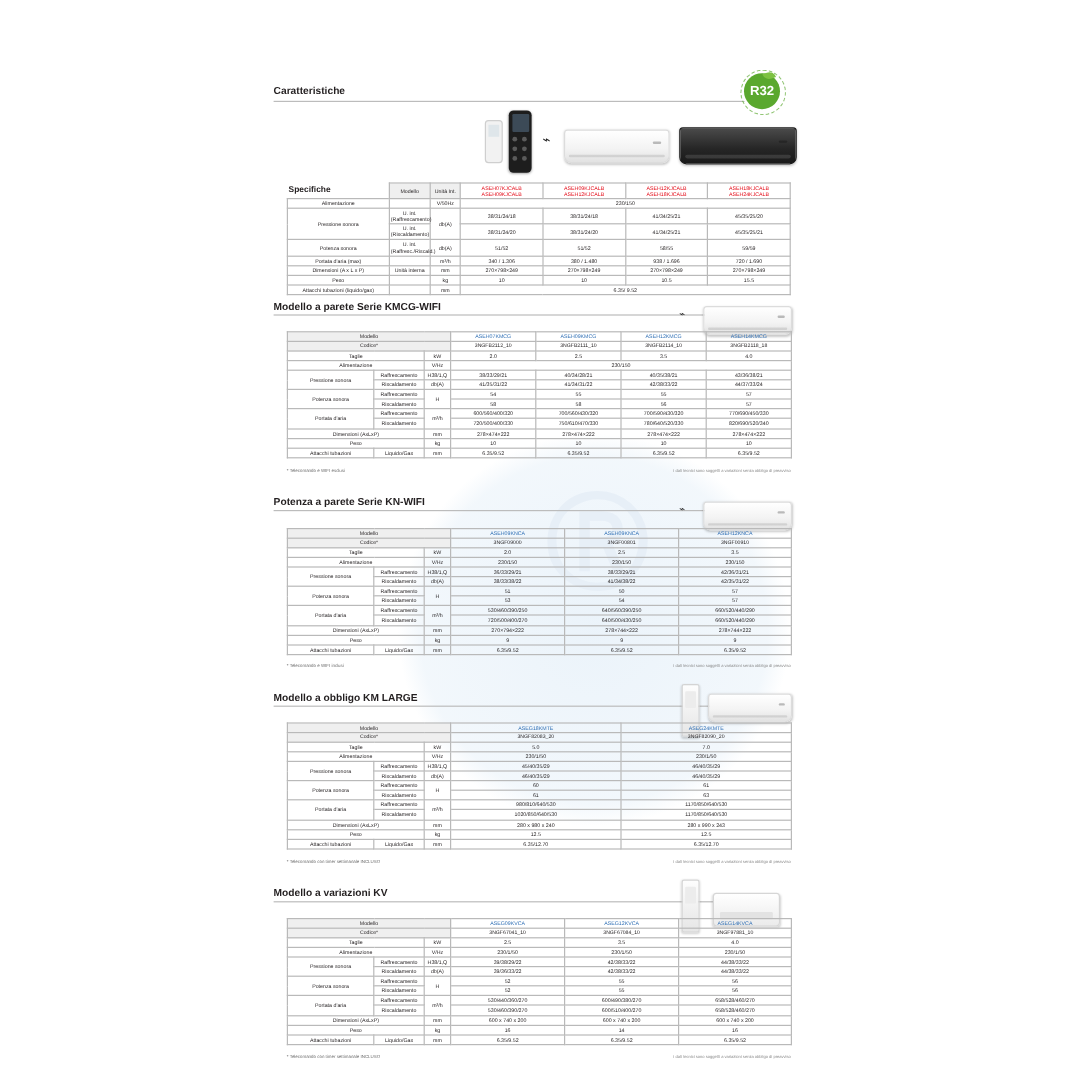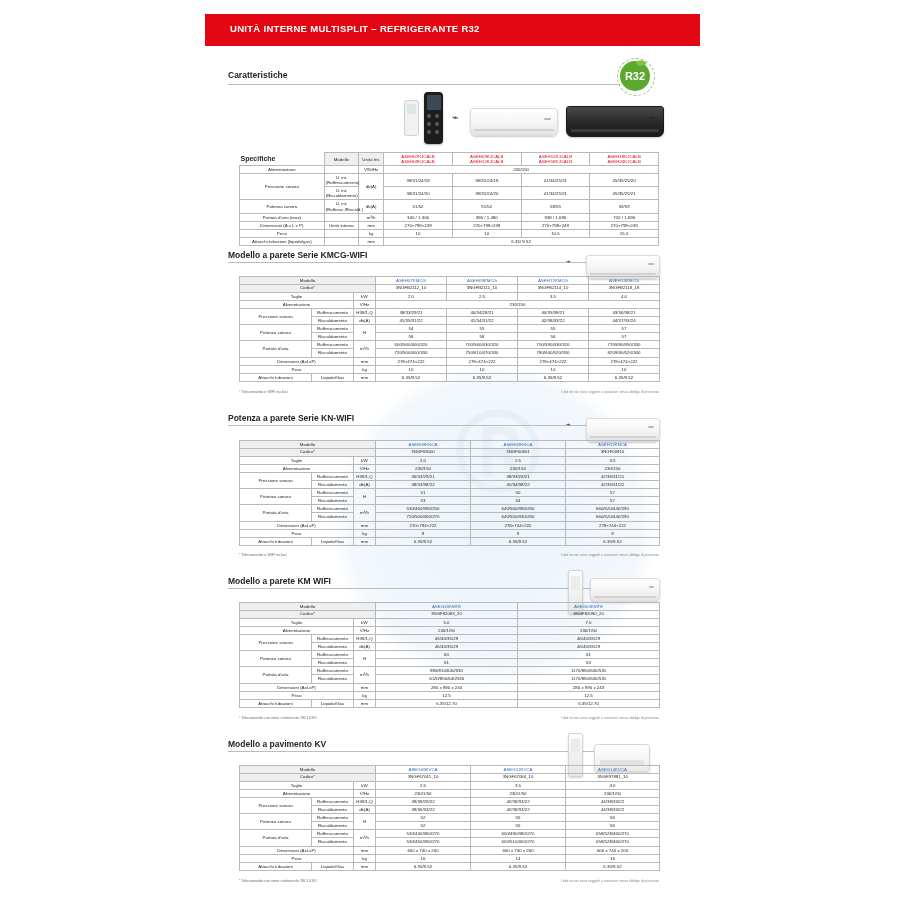--- a/index.html
+++ b/index.html
@@ -112,24 +112,20 @@
   .floorunit .grille{position:absolute;left:5px;bottom:5px;width:44px;height:6px;background:#e3e3e3;border-radius:1px;}
 </style>
 </head>
 <body>
 
 <div class="page">
 
   <div class="wm"></div>
   <div class="wm2">Ⓡ</div>
 
-  <div class="banner">
-    <div class="bar"></div>
-    <div class="ttl">UNITÀ INTERNE MULTISPLIT – REFRIGERANTE R32</div>
-  </div>
 
   <div class="sec-title" style="left:228px;top:70px;">Caratteristiche</div>
   <div class="rule" style="left:228px;top:84px;width:404px;"></div>
 
   <div class="r32" style="left:620px;top:61px;">
     <span>R32</span>
     <span class="leaf"></span>
   </div>
 
   <div class="remote-s" style="left:404px;top:100px;">
@@ -473,21 +469,21 @@
       <td>mm</td>
       <td>6.35/9.52</td>
       <td>6.35/9.52</td>
       <td>6.35/9.52</td>
     </tr>
   </tbody>
     </table>
   <div class="note" style="left:239px;top:553px;">* Telecomando e WIFI inclusi</div>
   <div class="note-r" style="left:440px;top:553px;width:219px;">I dati tecnici sono soggetti a variazioni senza obbligo di preavviso</div>
 
-  <div class="sec-title" style="left:228px;top:576px;">Modello a parete KM WIFI</div>
+  <div class="sec-title" style="left:228px;top:576px;">Modello a obbligo KM LARGE</div>
   <div class="rule" style="left:228px;top:588px;width:404px;"></div>
   <div class="tower" style="left:568px;top:570px;">
     <div class="slot"></div>
   </div>
   <div class="split white" style="left:590px;top:578px;width:68px;height:22px;">
     <div class="vane"></div>
     <div class="led"></div>
   </div>
 
   <table class="spec" style="left:239px;top:602px;width:420px;">
@@ -575,21 +571,21 @@
       <td class="lbl2">Liquido/Gas</td>
       <td>mm</td>
       <td>6.35/12.70</td>
       <td>6.35/12.70</td>
     </tr>
   </tbody>
     </table>
   <div class="note" style="left:239px;top:716px;">* Telecomando con timer settimanale INCLUSO</div>
   <div class="note-r" style="left:440px;top:716px;width:219px;">I dati tecnici sono soggetti a variazioni senza obbligo di preavviso</div>
 
-  <div class="sec-title" style="left:228px;top:739px;">Modello a pavimento KV</div>
+  <div class="sec-title" style="left:228px;top:739px;">Modello a variazioni KV</div>
   <div class="rule" style="left:228px;top:751px;width:404px;"></div>
   <div class="tower" style="left:568px;top:733px;">
     <div class="slot"></div>
   </div>
   <div class="floorunit" style="left:594px;top:744px;">
     <div class="grille"></div>
   </div>
 
   <table class="spec" style="left:239px;top:765px;width:420px;">
     <colgroup>

